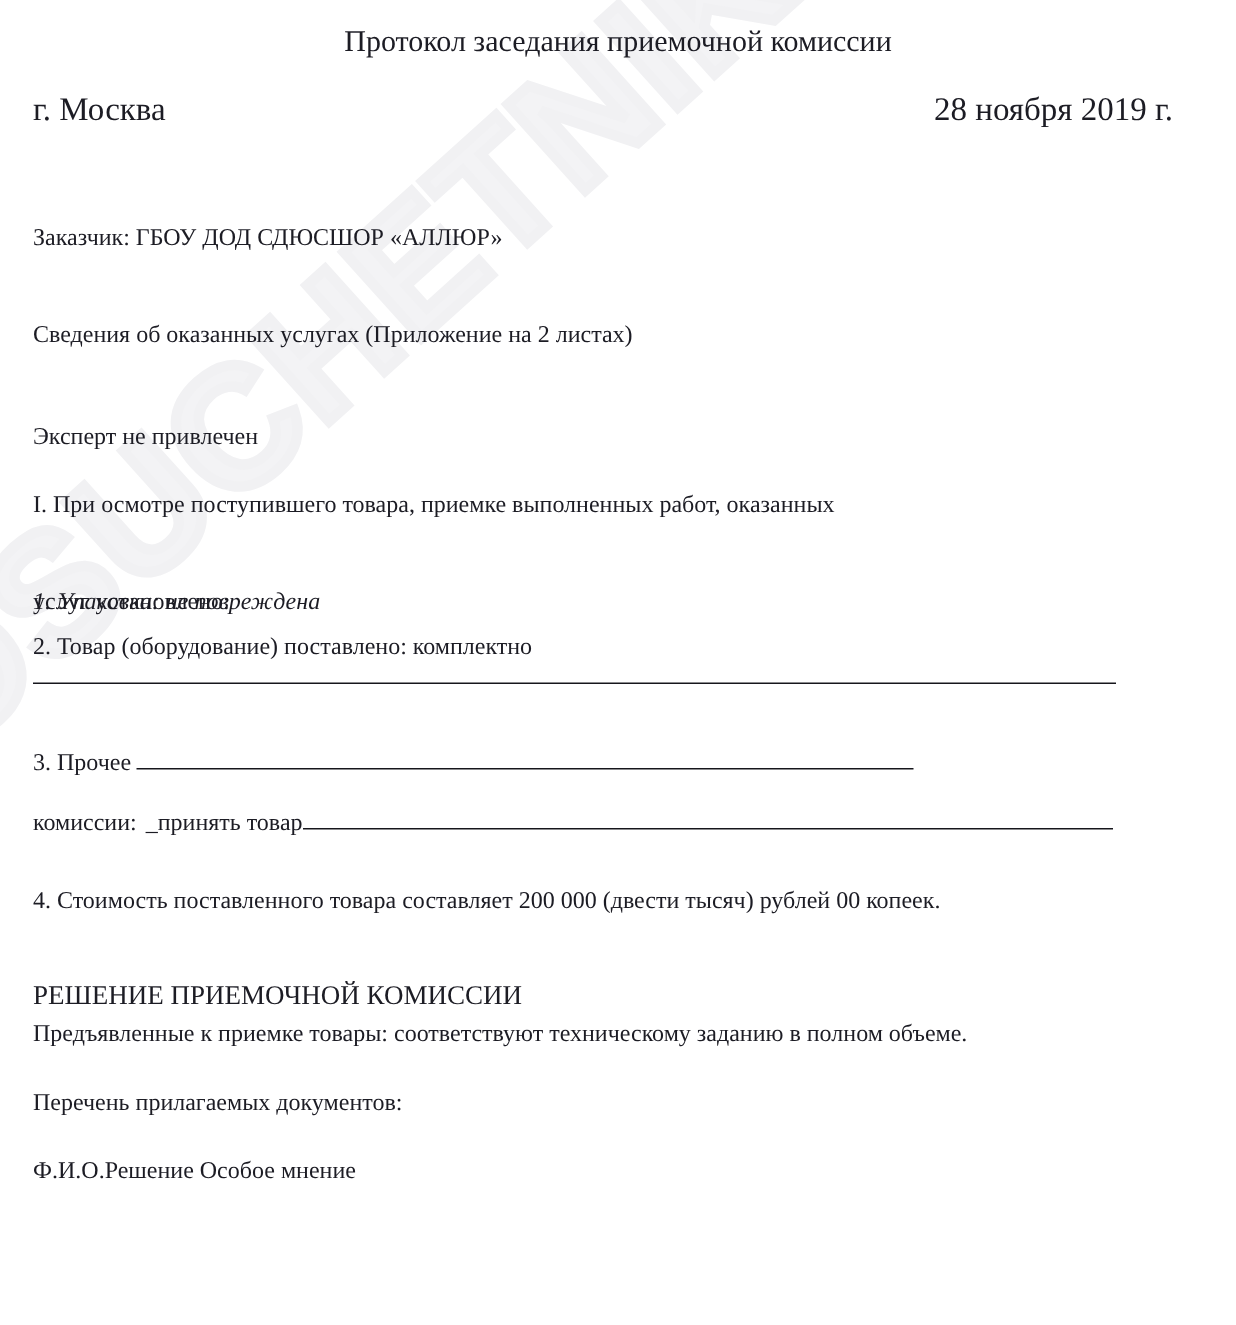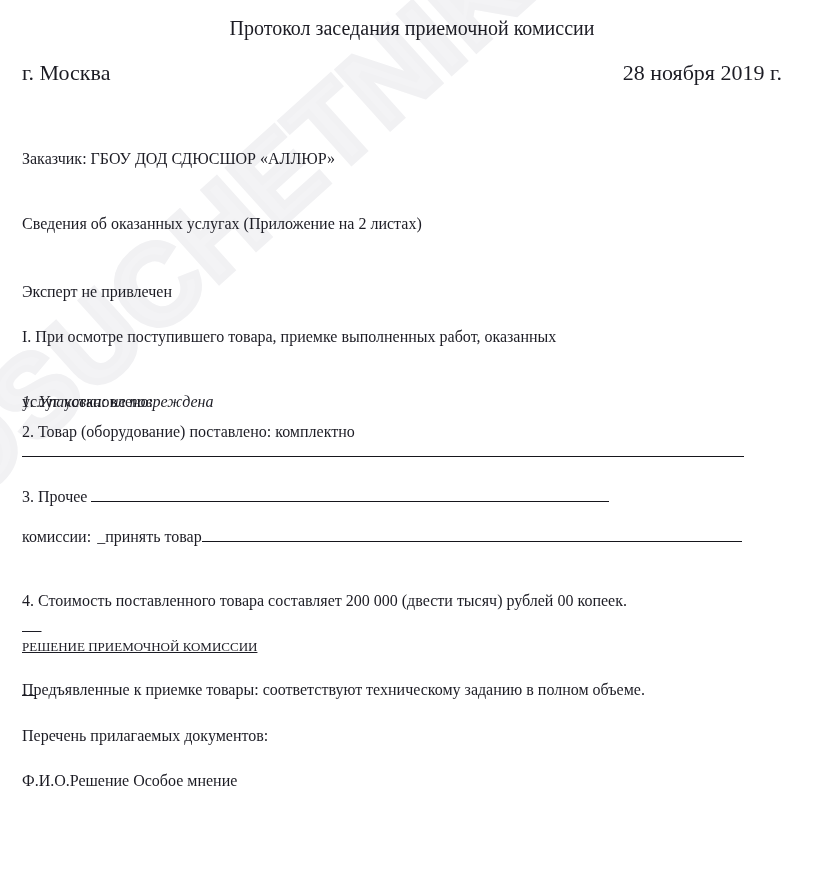--- a/index.html
+++ b/index.html
@@ -76,31 +76,31 @@
     line-height: 21.5px;
     text-align: right;
   }
   .blk-parties   { top: 105px;  width: 790px; }
   .blk-expert    { top: 238px; }
   .blk-section1  { top: 283px;  width: 700px; }
   .blk-item1     { top: 348px; font-style: italic; }
   .blk-item2     { top: 378px;  width: 790px; }
   .blk-conclusion{ top: 483px; }
   .blk-cost      { top: 547px;  width: 790px; }
-  .blk-decision-h{ top: 593px;  font-size: 13px; text-decoration: underline; }
+  .blk-decision-h{ top: 610px;  font-size: 18px; }
   .blk-presented { top: 636px;  width: 790px; }
   .blk-attach    { top: 682px; }
   .blk-members   { top: 727px;  width: 790px; }
 
   
   .fill-row {
     display: flex;
     align-items: baseline;
   }
-  .fill-row .lbl { white-space: pre; }
+  .fill-row .lbl { white-space: pre; margin-top: 12px; }
   .rule {
     display: inline-block;
     border-bottom: 1.4px solid #16161c;
     height: 12px;
     vertical-align: baseline;
   }
   .rule-prochee  { width: 518px; margin-left: 4px; }
   .rule-full     { width: 722px; }
   .rule-zakl     { width: 540px; }
   .rule-row2 {

